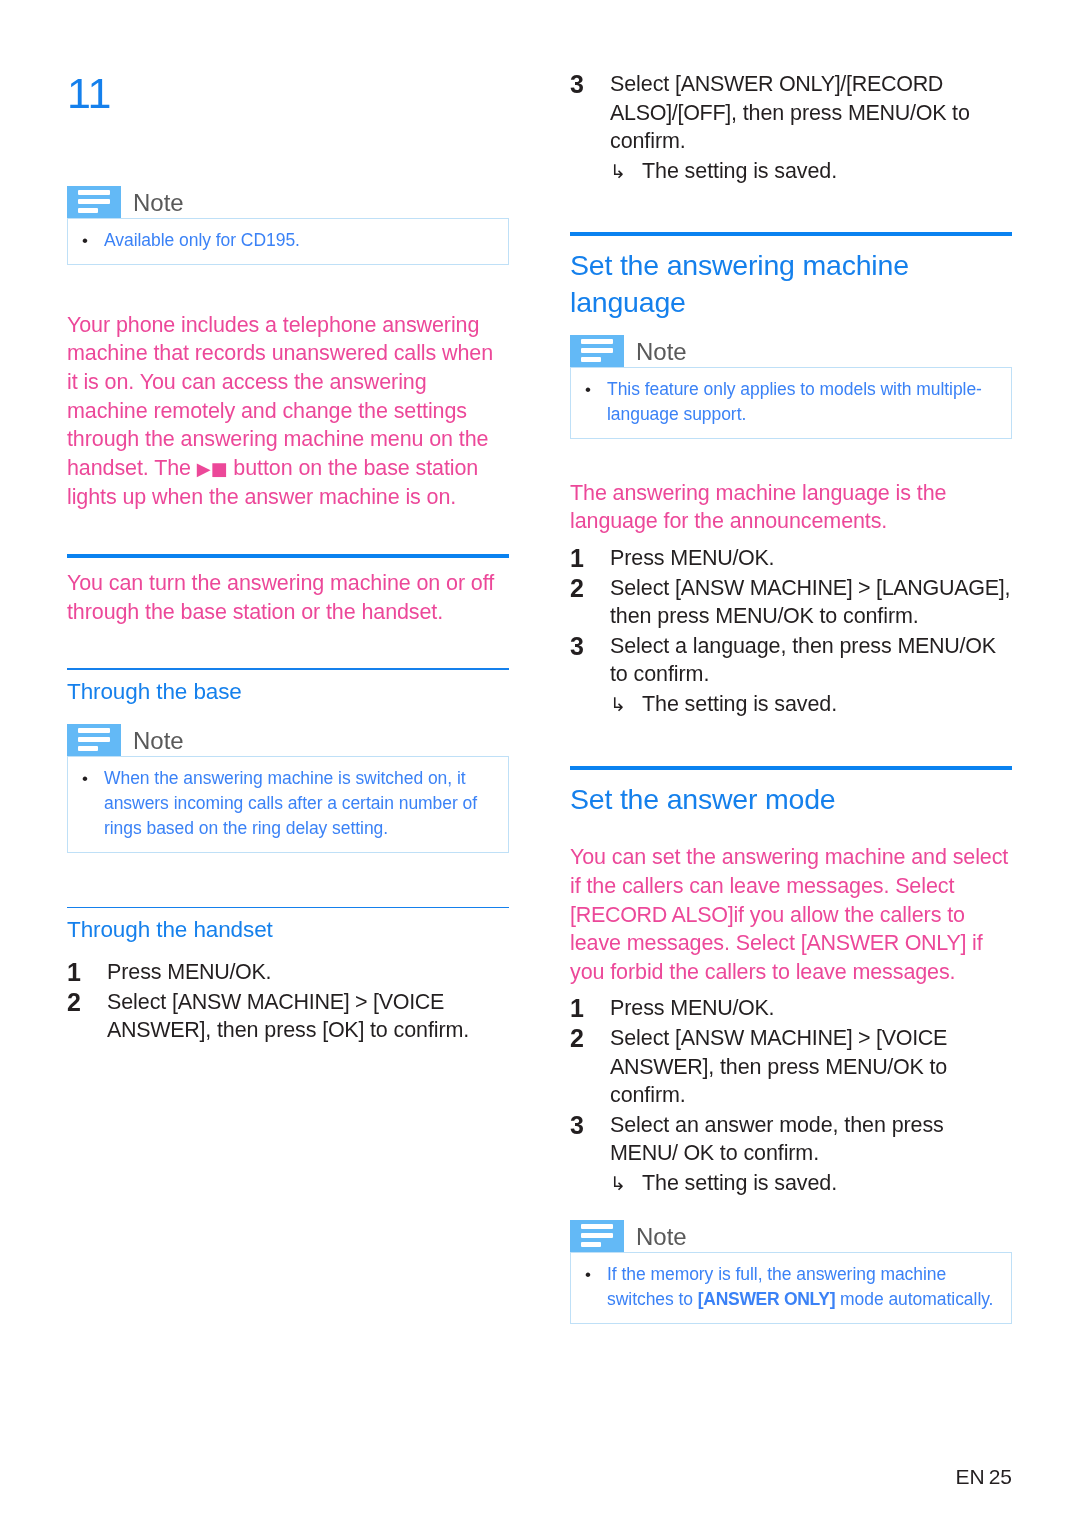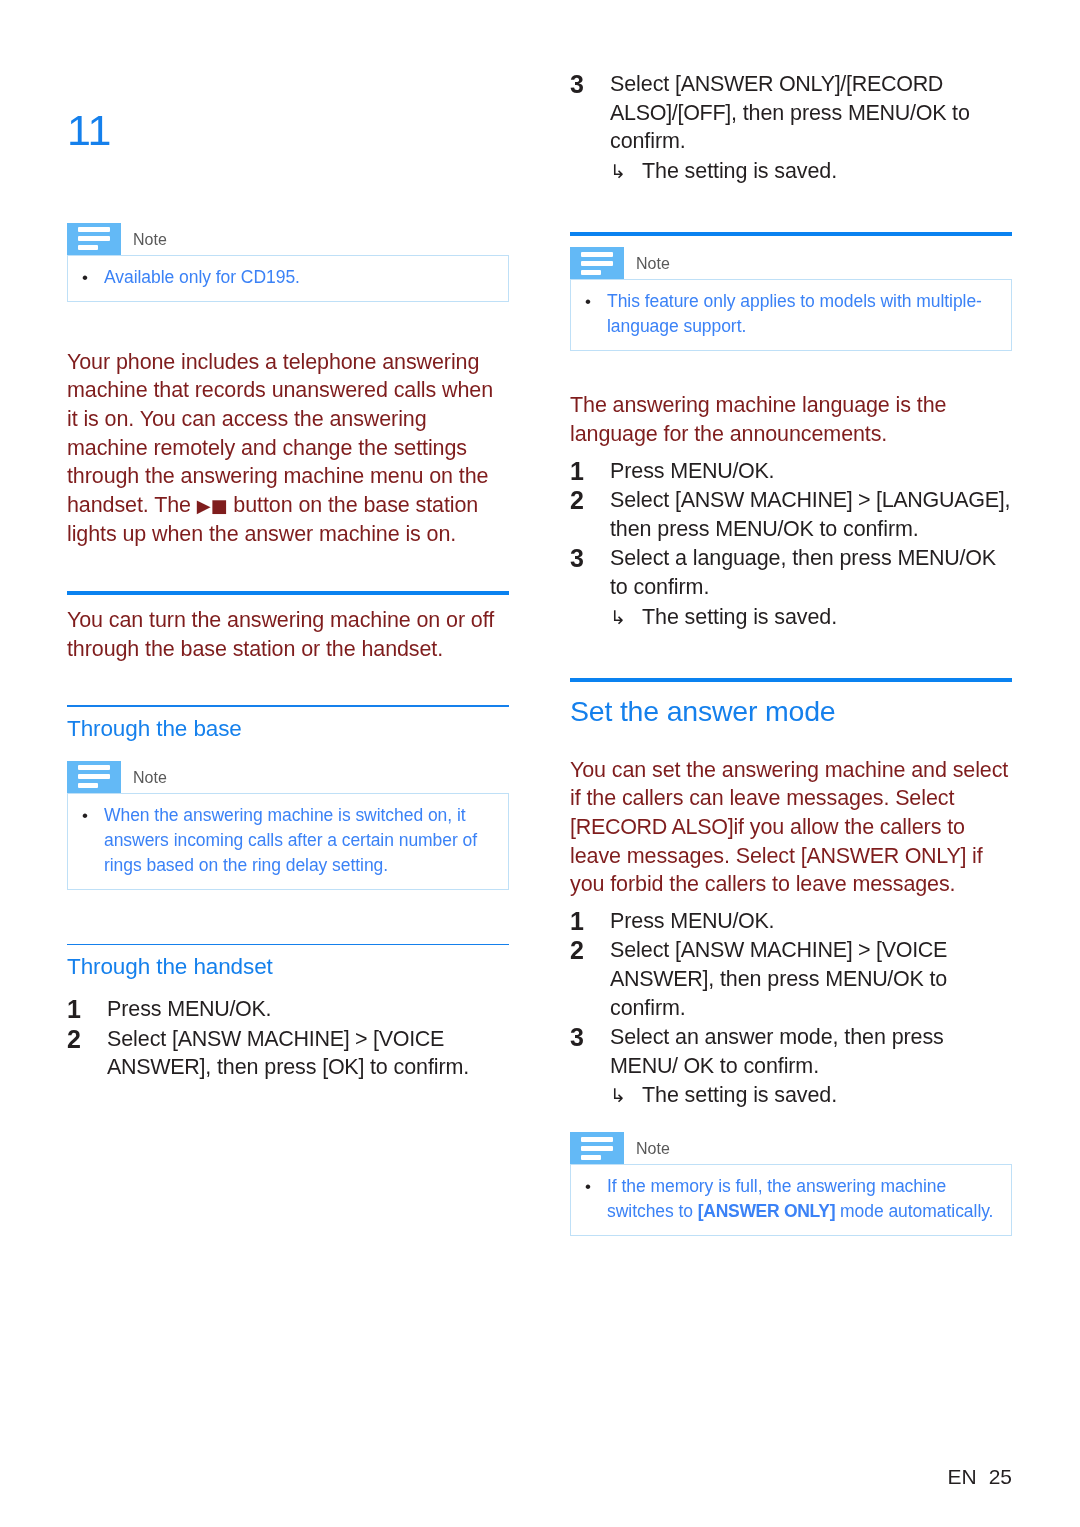--- a/index.html
+++ b/index.html
@@ -33,21 +33,20 @@
     margin-top: 66px;
     color: #1580ec;
     font-size: 43px;
     line-height: 1.30;
     font-weight: 400;
     letter-spacing: -0.3px;
   }
   .chapter-num {
     width: 72px;
     flex: 0 0 72px;
-    margin-top: 37px;
   }
   .chapter-title {
     flex: 1;
   }
 
   
   .h1-rule {
     height: 4px;
     background: #0a82f0;
     margin-bottom: 11px;
@@ -72,21 +71,21 @@
     font-weight: 400;
     margin: 0 0 14px 0;
     letter-spacing: -0.1px;
   }
 
   
   .para {
     font-size: 21.5px;
     line-height: 28.6px;
     margin: 0 0 8px 0;
-    color: #7f1d1d;
+    color: #ec4899;
     letter-spacing: -0.1px;
   }
   .b { font-weight: 400; letter-spacing: -0.3px; }
   .glyph { font-family: "DejaVu Sans", sans-serif; font-size: 18px; }
   .glyph-pow { font-family: "DejaVu Sans", sans-serif; font-size: 21px; font-weight: 700; }
 
   
   .steps { margin: 0; padding: 0; }
   .step {
     display: flex;
@@ -145,21 +144,21 @@
   }
   .note-badge .bar {
     background: #ffffff;
     height: 5px;
     border-radius: 1px;
   }
   .note-badge .bar1 { width: 32px; }
   .note-badge .bar2 { width: 32px; }
   .note-badge .bar3 { width: 20px; margin-right: 12px; }
   .note-label {
-    font-size: 16px;
+    font-size: 24px;
     color: #595959;
     padding: 1px 0 0 12px;
     line-height: 32px;
   }
   .note-body {
     border: 1px solid #bfe0f7;
     padding: 9px 14px 11px 14px;
     box-sizing: border-box;
   }
   .note-item {
@@ -182,21 +181,21 @@
 
   
   .footer {
     position: absolute;
     right: 68px;
     bottom: 38px;
     font-size: 21px;
     color: #231f20;
     display: flex;
     align-items: baseline;
-    gap: 12px;
+    gap: 4px;
   }
   .footer-lang { font-weight: 400; }
   .footer-page { font-weight: 400; }
   .sp-20 { height: 20px; }
   .sp-26 { height: 26px; }
   .sp-34 { height: 34px; }
   .sp-46 { height: 46px; }
 </style>
 </head>
 <body>
@@ -290,20 +289,21 @@
             <div class="substep-arrow">↳</div>
             <div class="substep-text">The setting is saved.</div>
           </div>
         </div>
       </div>
     </div>
 
     <div class="sp-46"></div>
 
     <div class="h1-rule"></div>
+    <h1 class="h1" style="margin-bottom:14px">Set the answering machine language</h1>
 
     <div class="note" style="margin-top:8px">
       <div class="note-head">
         <div class="note-badge">
           <div class="bar bar1"></div>
           <div class="bar bar2"></div>
           <div class="bar bar3"></div>
         </div>
         <div class="note-label">Note</div>
       </div>

